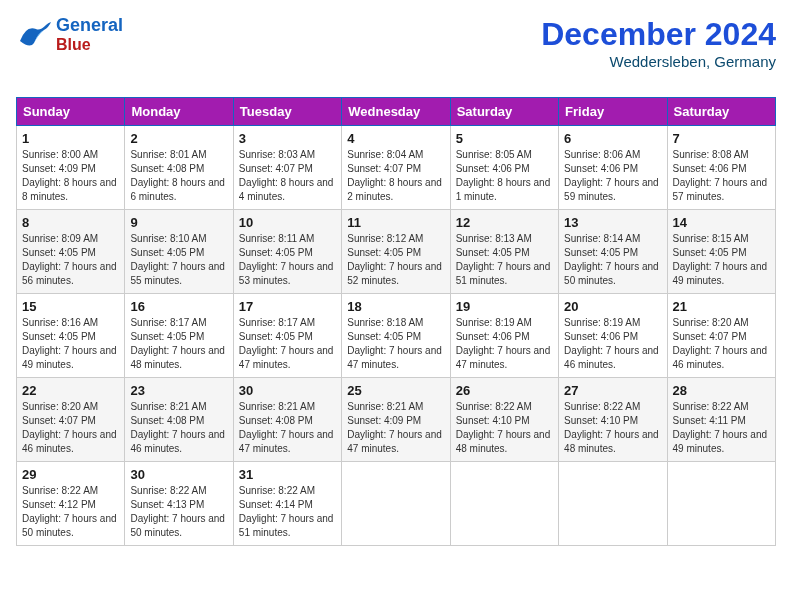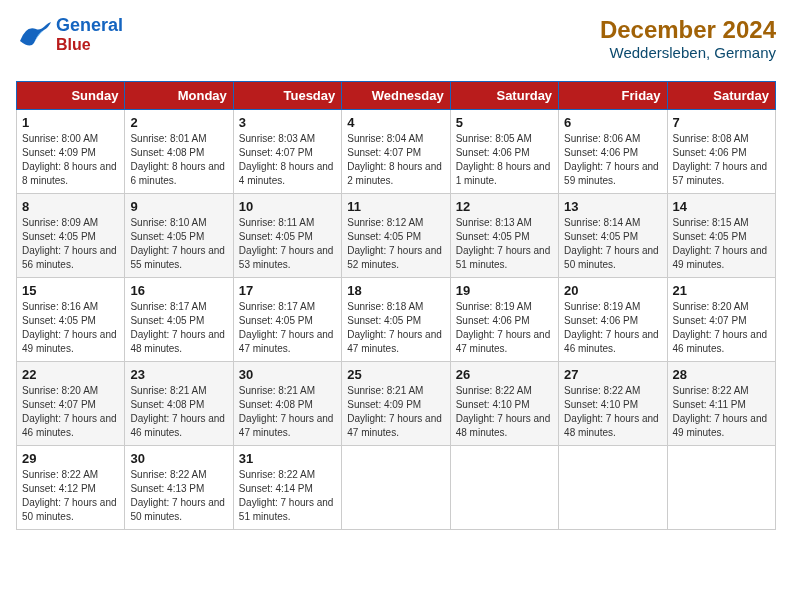--- a/index.html
+++ b/index.html
@@ -7,48 +7,48 @@
       font-family: Arial, sans-serif;
       background: #fff;
       width: 792px;
       min-height: 612px;
       padding: 16px;
     }
     .header {
       display: flex;
       justify-content: space-between;
       align-items: flex-start;
-      margin-bottom: 20px;
+      margin-bottom: 27px;
     }
     .logo {
       display: flex;
       flex-direction: column;
       align-items: flex-start;
     }
     .title-block {
       text-align: right;
     }
     .month-title {
-      font-size: 24px;
+      font-size: 32px;
       font-weight: bold;
-      color: #a16207;
+      color: #1d4ed8;
     }
     .location {
       font-size: 15px;
       color: #0c4a6e;
     }
     .calendar-table {
       width: 100%;
       border-collapse: collapse;
       font-size: 11px;
     }
     .calendar-table th {
-      background-color: #b91c1c;
+      background-color: #a21caf;
       color: #fff;
-      text-align: right;
+      text-align: left;
       padding: 6px 6px;
       font-size: 13px;
       font-weight: bold;
       border: 1px solid #1565C0;
     }
     .calendar-table td {
       vertical-align: top;
       padding: 5px 5px;
       border: 1px solid #ccc;
       background: #fff;

